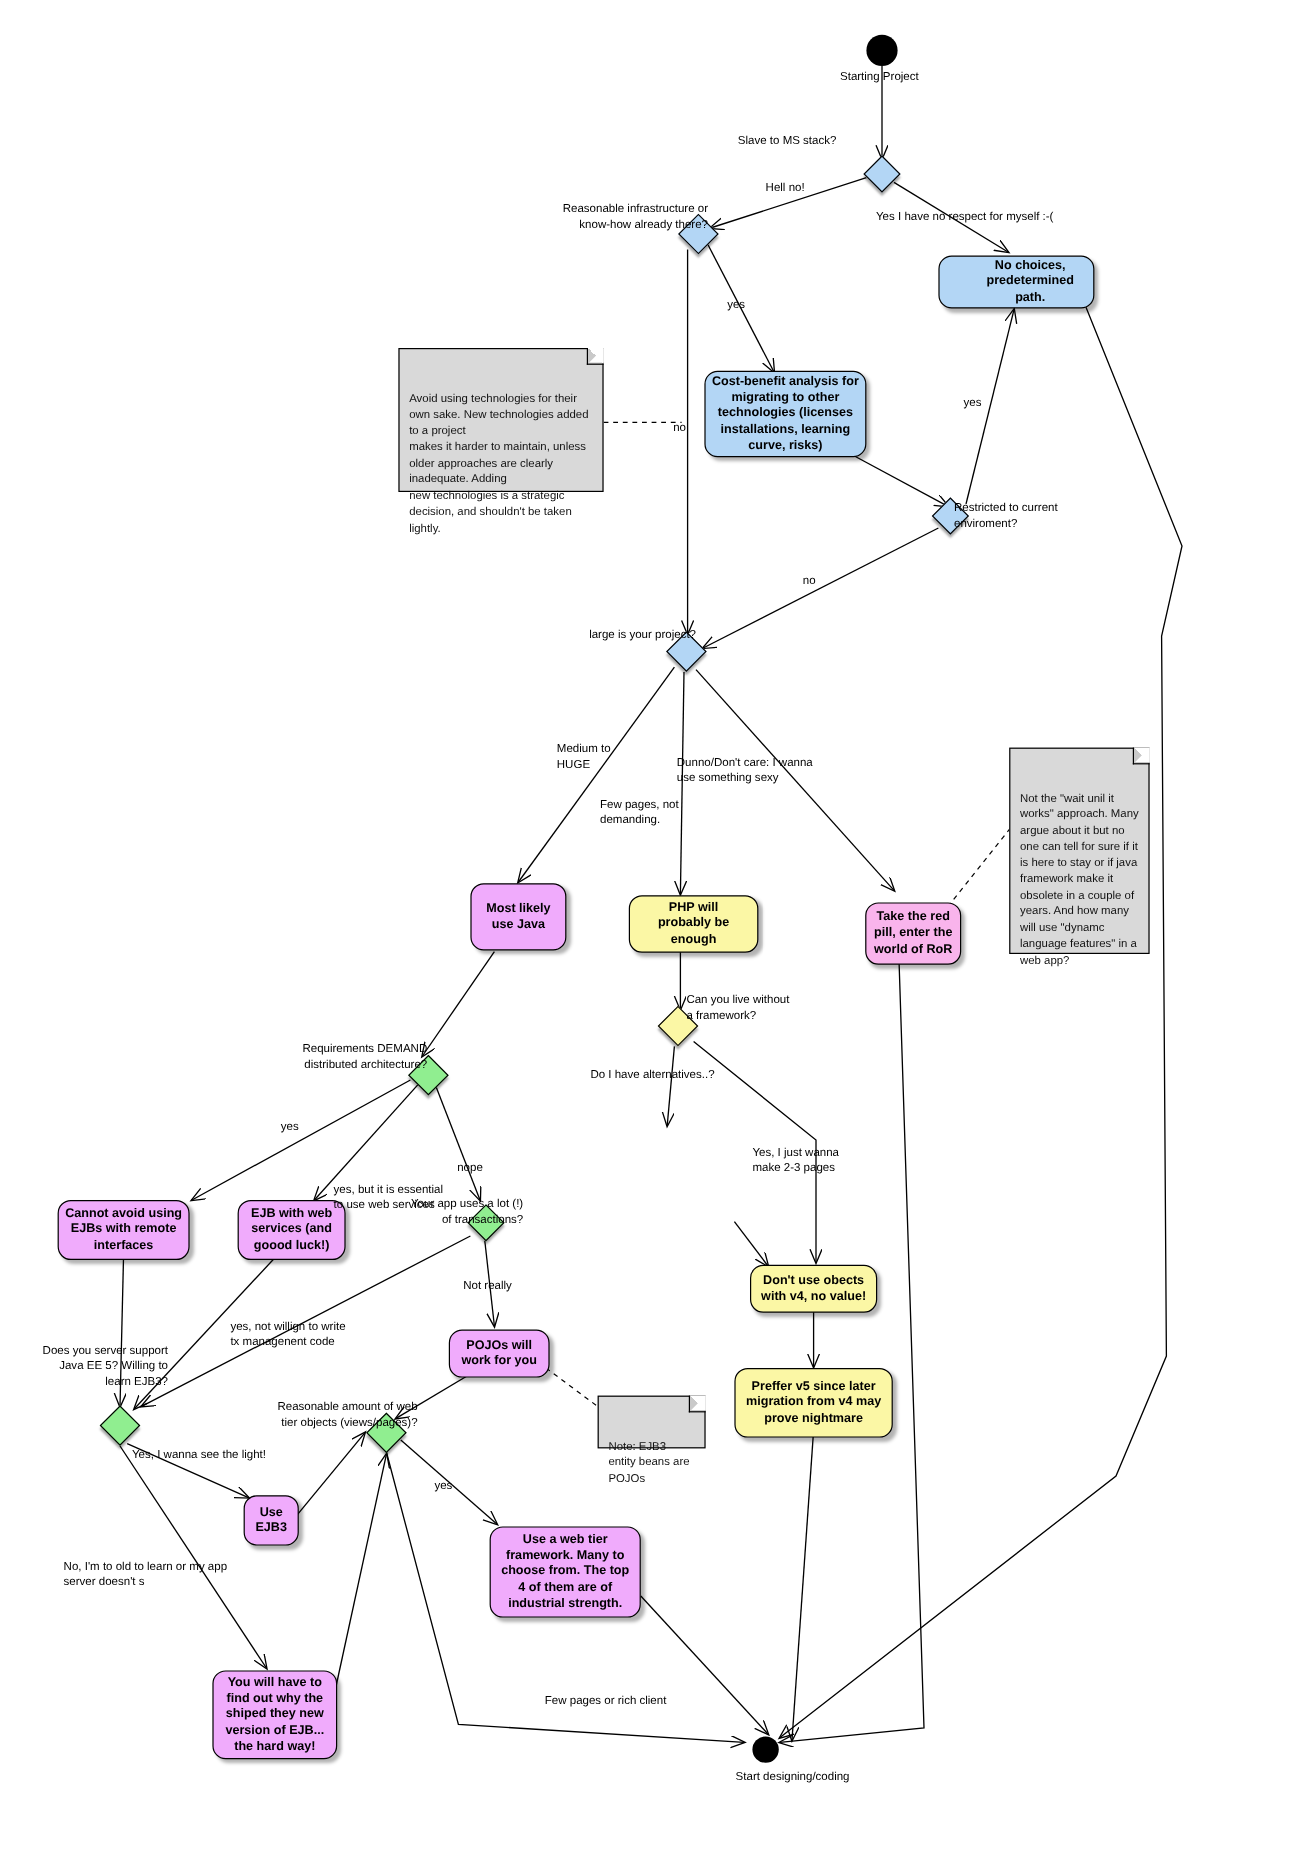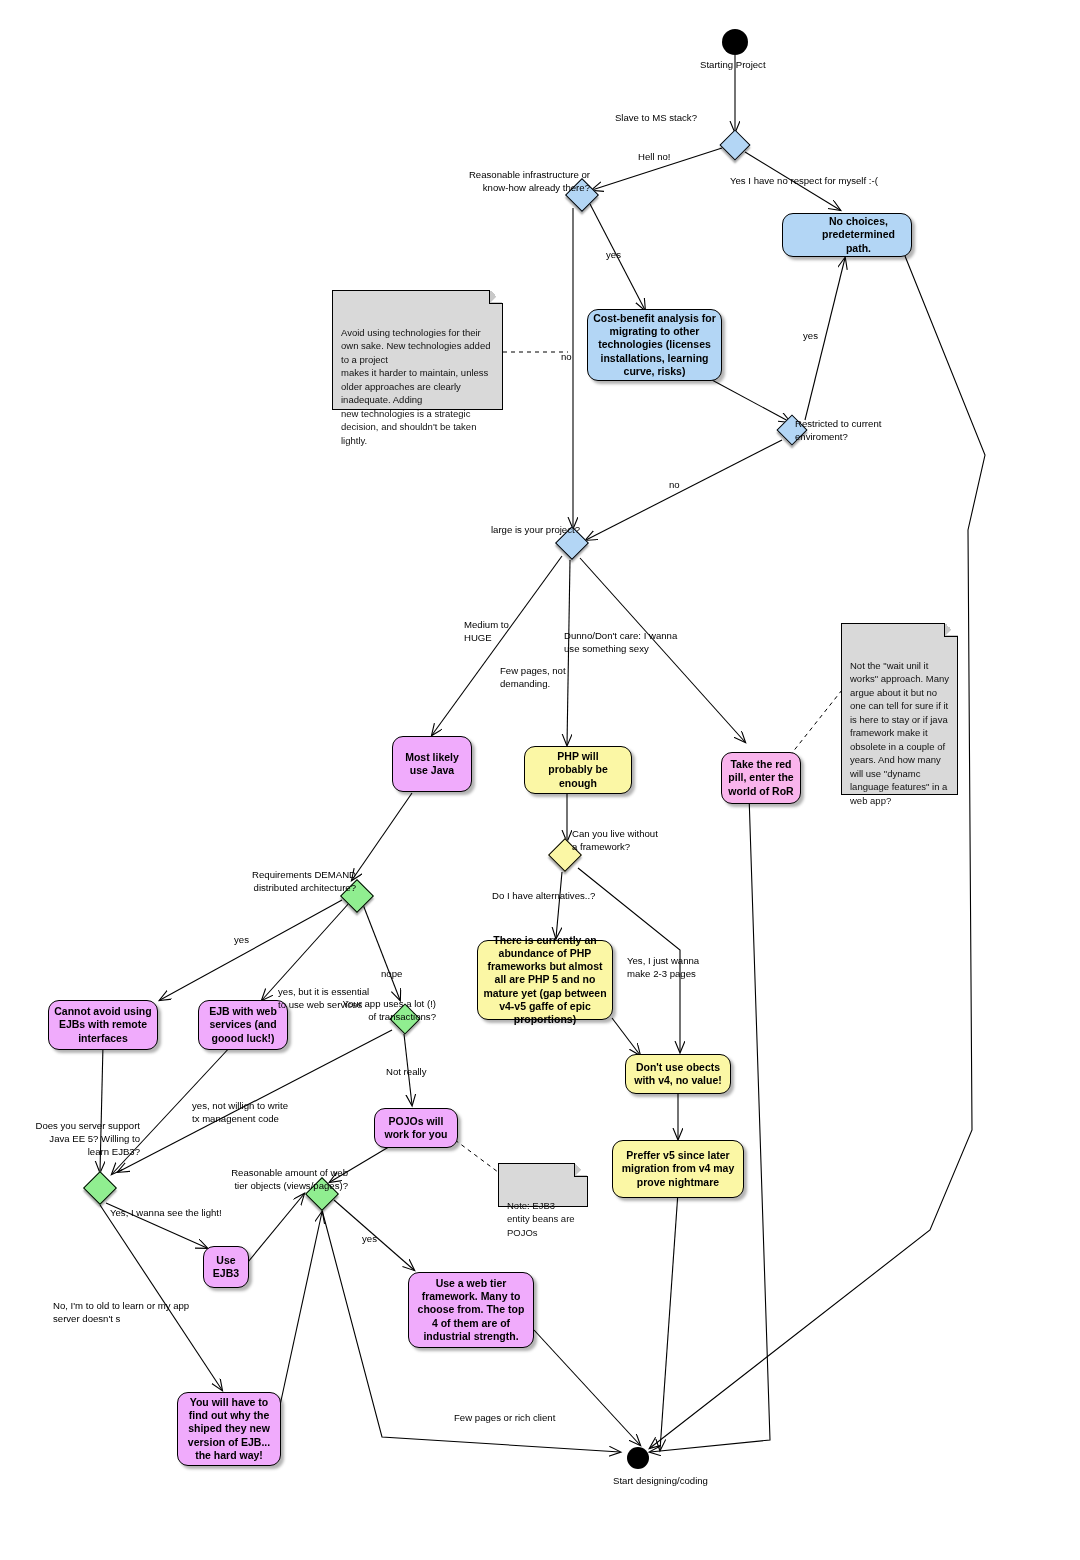--- a/index.html
+++ b/index.html
@@ -174,21 +174,20 @@
 use Java</div>
 
   <div class="node n-yellow" style="left:524px;top:746px;width:108px;height:48px;white-space:pre-line;">PHP will
 probably be
 enough</div>
 
   <div class="node n-pink" style="left:709px;top:752px;width:80px;height:52px;white-space:pre-line;margin-left:12px;">Take the red
 pill, enter the
 world of RoR</div>
 
-  <div class="node n-yellow" style="left:477px;top:940px;width:136px;height:80px;">There is currently an abundance of PHP frameworks but almost all are PHP 5 and no mature yet (gap between v4-v5 gaffe of epic proportions)</div>
 
   <div class="node n-yellow" style="left:625px;top:1054px;width:106px;height:40px;white-space:pre-line;">Don't use obects
 with v4, no value!</div>
 
   <div class="node n-yellow" style="left:612px;top:1140px;width:132px;height:58px;white-space:pre-line;">Preffer v5 since later
 migration from v4 may
 prove nightmare</div>
 
   <div class="node n-green" style="left:48px;top:1000px;width:110px;height:50px;white-space:pre-line;">Cannot avoid using
 EJBs with remote

